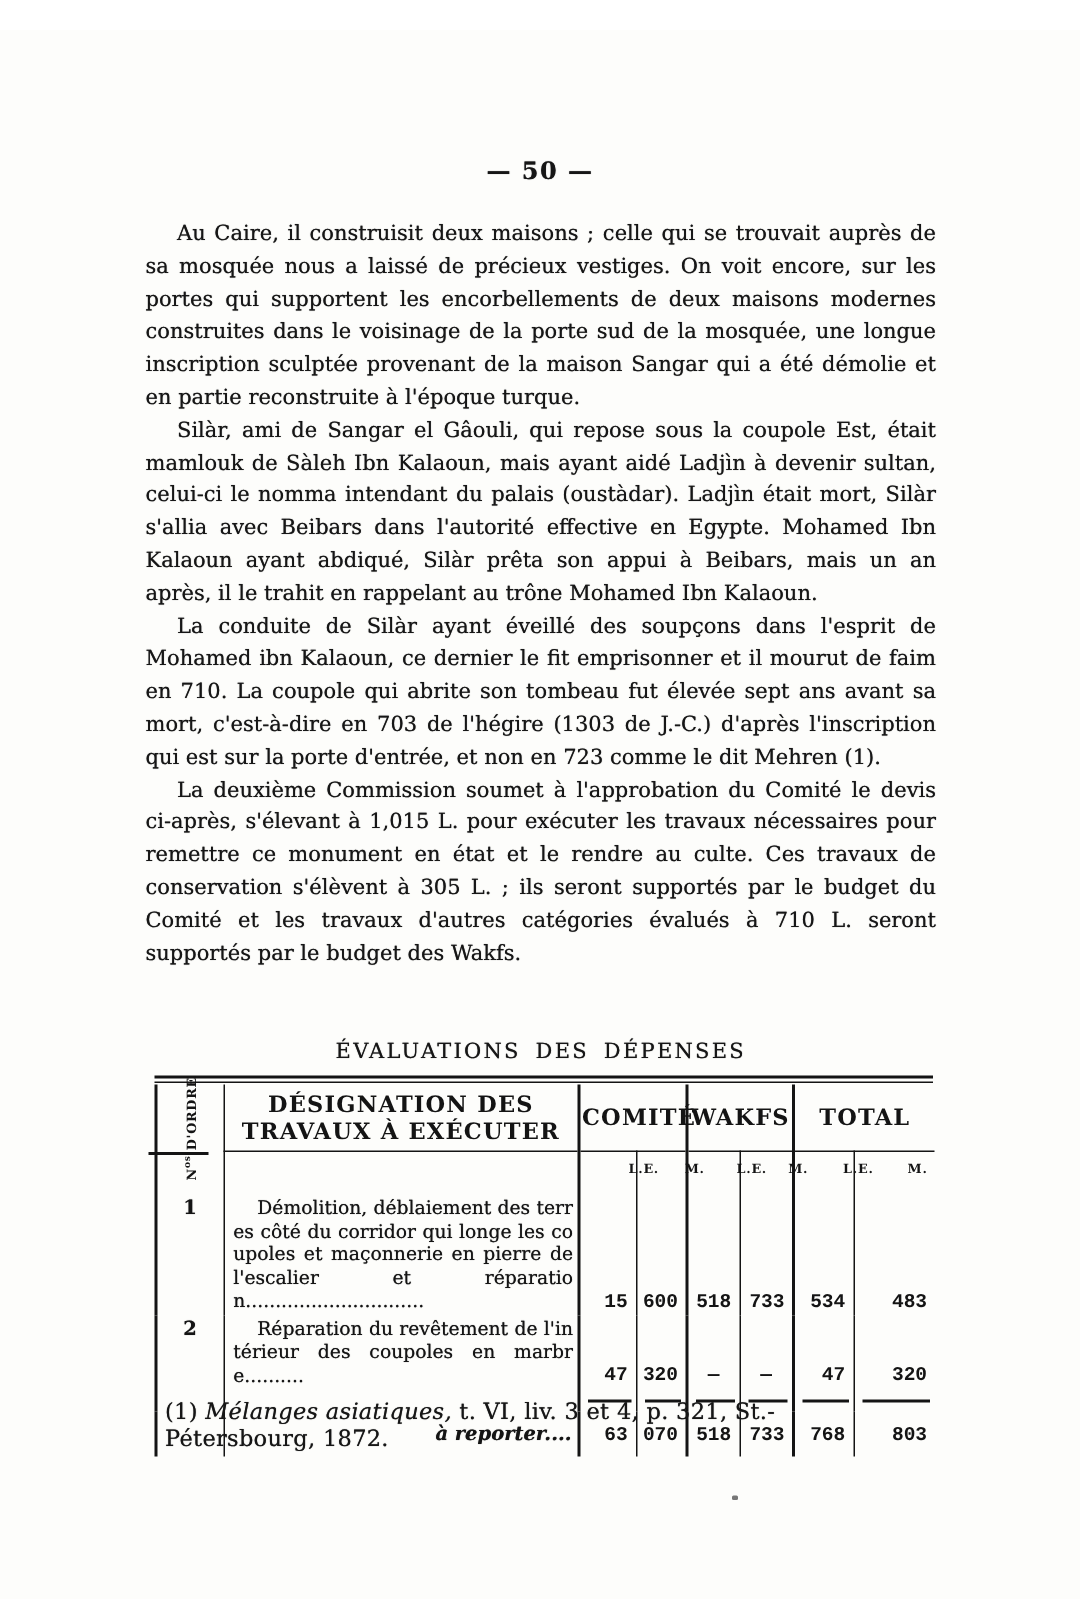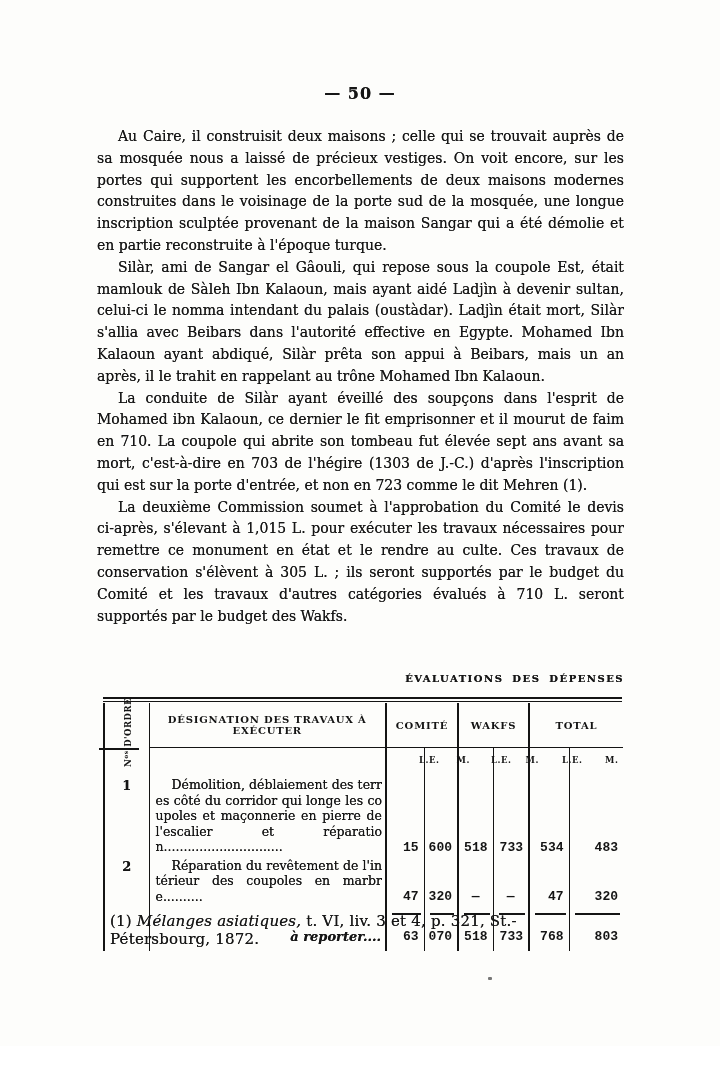--- a/index.html
+++ b/index.html
@@ -3,39 +3,40 @@
 <meta charset="utf-8">
 <style>
   html,body{margin:0;padding:0;background:#ffffff;}
   .page{
     position:relative;
     width:720px;height:1046px;
     background:#fdfdfb;
     overflow:hidden;
     font-family:"DejaVu Serif", serif;
     color:#161616;
+    margin-top:20px;
   }
   .ink{ text-shadow:0 0 0.5px rgba(25,25,25,0.85); }
 
   .page-number{
     position:absolute; top:84px; left:0; width:720px;
     text-align:center; font-size:16px; font-weight:bold;
     letter-spacing:1px;
   }
 
   .body-text{
     position:absolute; top:126px; left:97px; width:527px;
     font-size:14px; line-height:21.8px;
     text-align:justify;
   }
   .body-text p{ margin:0; text-indent:21px; }
 
   .table-title{
     position:absolute; top:673px; left:97px; width:527px;
-    text-align:right; font-size:10px; font-weight:bold;
+    text-align:center; font-size:14px; font-weight:normal;
     letter-spacing:1.5px; word-spacing:4px;
   }
 
   .devis{ position:absolute; top:697px; left:103px; width:519px; }
   .dbl-rule{
     position:absolute; top:0; left:0; width:519px; height:2px;
     border-top:2px solid #141414; border-bottom:1px solid #141414;
   }
   .tick{
     position:absolute; top:51px; left:-4px; width:40px;
@@ -61,21 +62,21 @@
     position:absolute; left:50%; top:50%;
     transform:translate(-50%,-50%) rotate(-90deg);
     width:58px; text-align:center;
     font-size:8.5px; font-weight:bold; letter-spacing:0.5px; line-height:10px;
     white-space:nowrap;
   }
   .vert sup{ font-size:6px; }
 
   td.ghead, td.desig-head{
     text-align:center; vertical-align:middle;
-    font-size:10px; font-weight:bold; letter-spacing:0.8px;
+    font-size:15px; font-weight:bold; letter-spacing:0.8px;
   }
   td.sub{
     text-align:center; vertical-align:middle;
     font-size:8.5px; font-weight:bold; letter-spacing:0.5px;
   }
 
   td.rownum{
     text-align:center; vertical-align:top;
     font-size:13px; font-weight:bold; padding-top:6px;
   }

